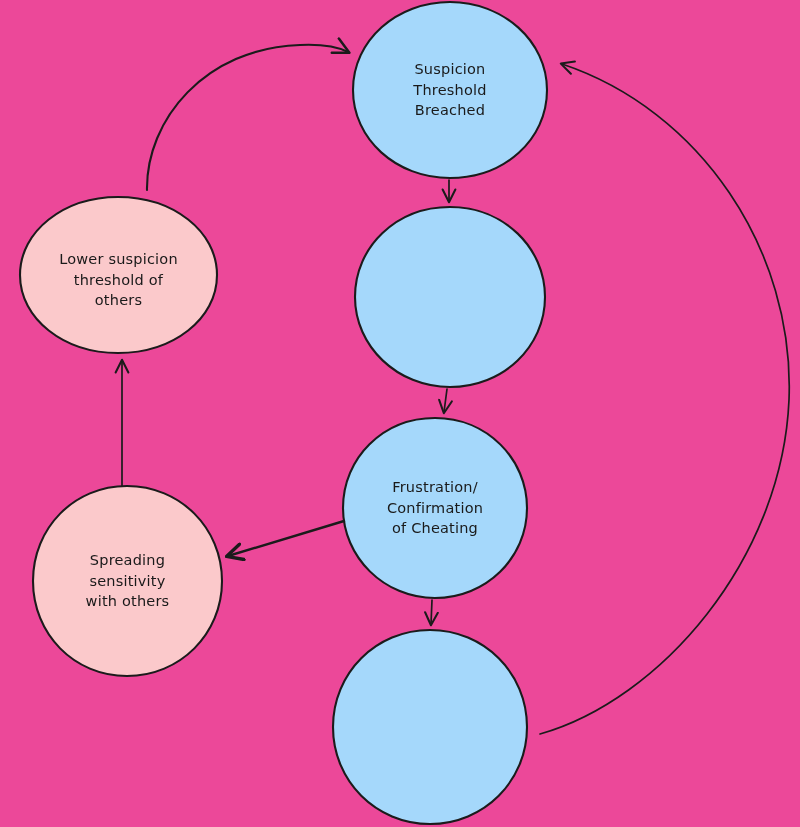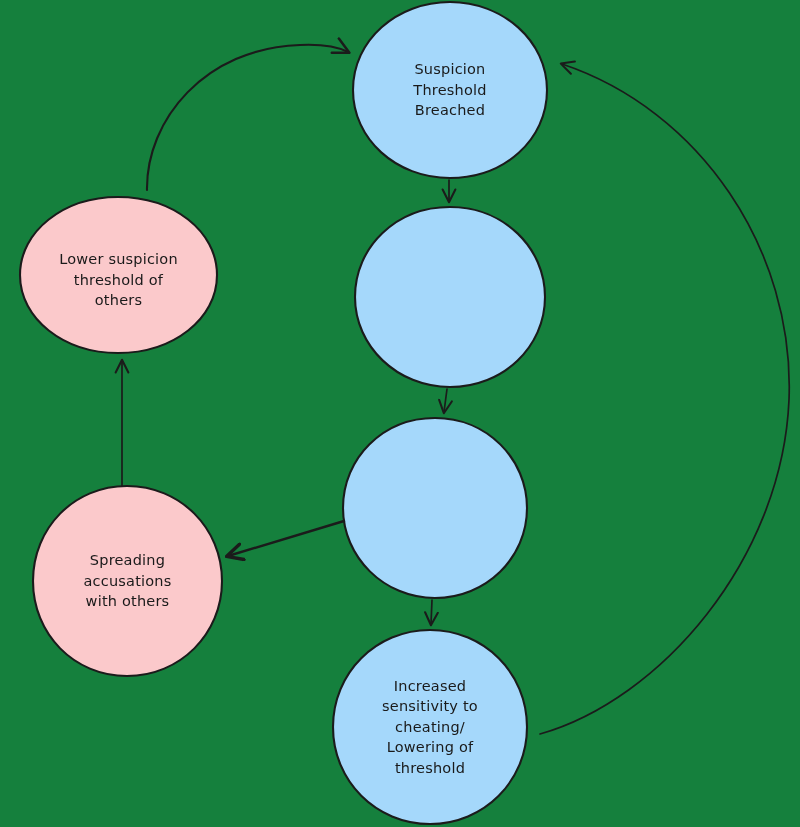--- a/index.html
+++ b/index.html
@@ -10,21 +10,21 @@
   body {
     width: 800px;
     height: 827px;
     font-family: "DejaVu Sans", sans-serif;
     overflow: hidden;
   }
   #diagram-root {
     position: relative;
     width: 800px;
     height: 827px;
-    background: #15803d;
+    background: #ec4899;
   }
   #diagram-svg {
     position: absolute;
     top: 0;
     left: 0;
     width: 800px;
     height: 827px;
   }
   .node-label {
     position: absolute;
@@ -119,28 +119,26 @@
     <path d="M 540 734
              C 660 700 782 560 789 400
              C 795 250 700 110 562 64" fill="none" stroke="#1b1b1b" stroke-width="1.7" stroke-linecap="round" marker-end="url(#ah)"></path>
   </svg>
 
   <div class="node-label" style="left:353px; top:2px; width:194px; height:176px;">Suspicion
 Threshold
 Breached</div>
 
 
+  <div class="node-label" style="left:343px; top:418px; width:184px; height:180px;">Frustration/
+Confirmation
+of Cheating</div>
 
-  <div class="node-label" style="left:333px; top:630px; width:194px; height:194px;">Increased
-sensitivity to
-cheating/
-Lowering of
-threshold</div>
 
   <div class="node-label" style="left:20px; top:202px; width:197px; height:156px;">Lower suspicion
 threshold of
 others</div>
 
   <div class="node-label" style="left:33px; top:486px; width:189px; height:190px;">Spreading
-accusations
+sensitivity
 with others</div>
 
 </div>
 
 </body></html>

